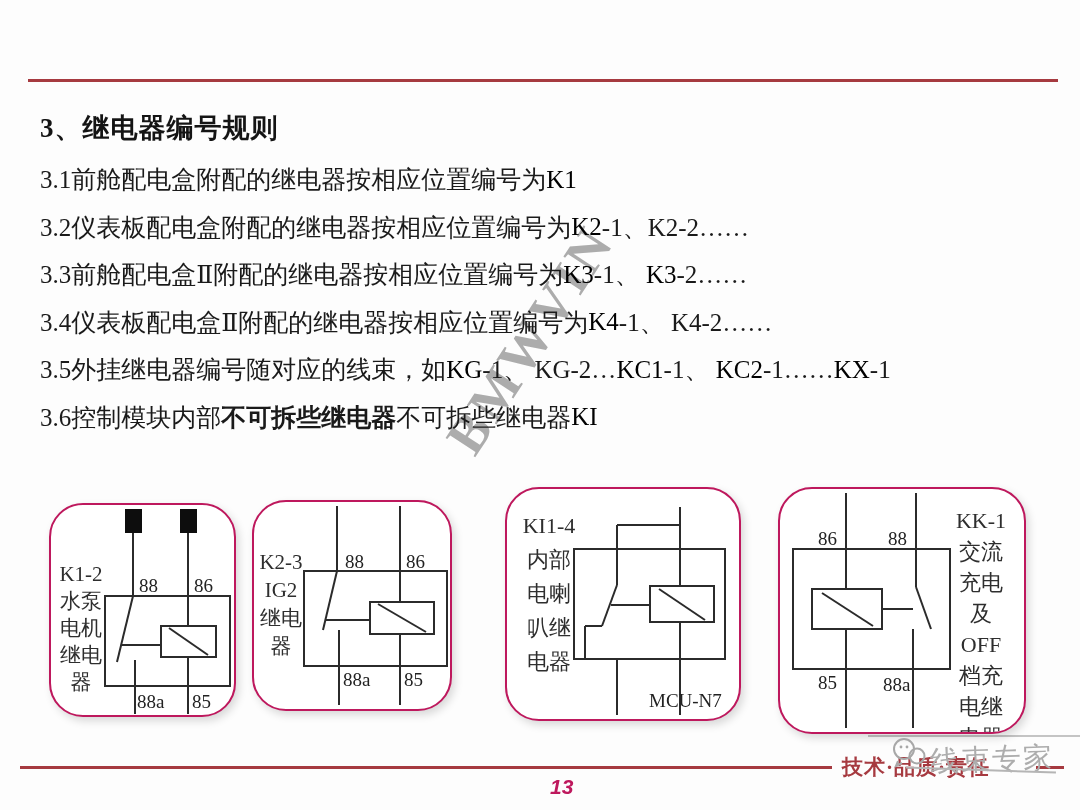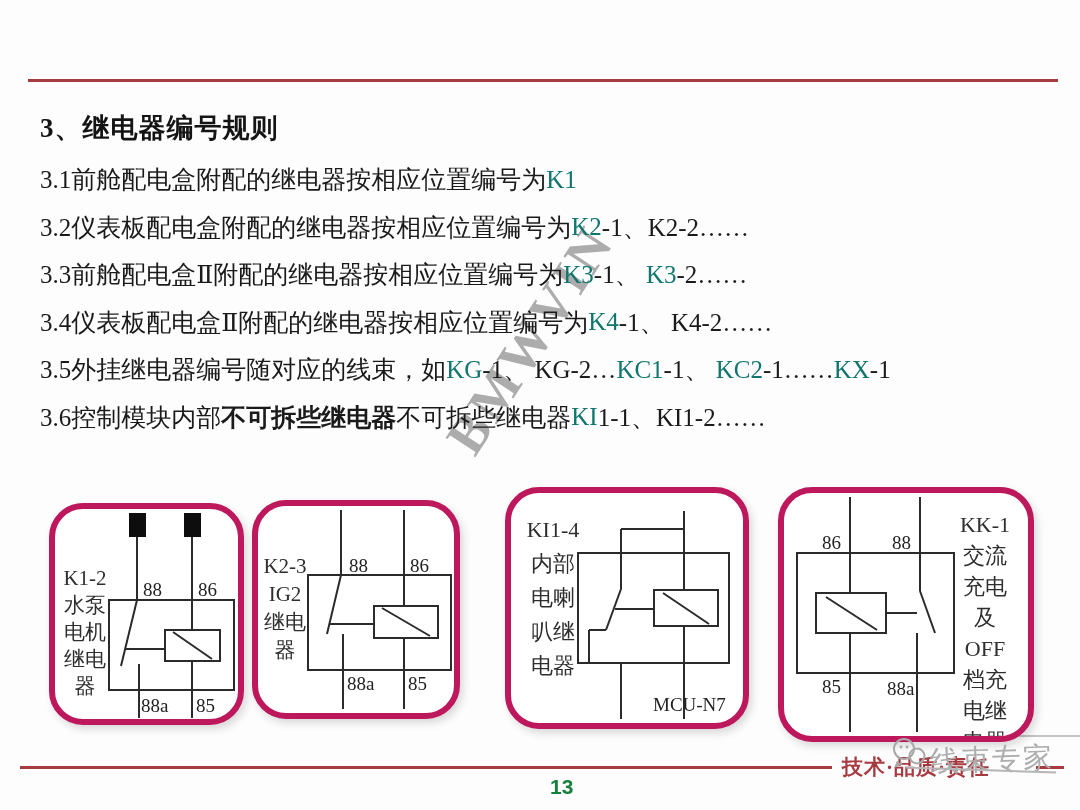--- a/index.html
+++ b/index.html
@@ -4,29 +4,29 @@
 <style>
   html,body{margin:0;padding:0;}
   body{background:#ffffff;font-family:"Liberation Serif","DejaVu Serif",serif;}
   #slide{position:relative;width:1080px;height:810px;background:#fdfdfd;overflow:hidden;}
 
   
   .top-rule{position:absolute;left:28px;top:79px;width:1030px;height:3px;background:#a63a40;}
   .title{position:absolute;left:40px;top:110px;font-size:27px;font-weight:700;color:#141414;letter-spacing:1px;z-index:4;}
   .rules{position:absolute;left:40px;top:156px;z-index:4;}
   .rule-line{height:47.5px;display:flex;align-items:center;font-size:25px;color:#1a1a1a;white-space:pre;text-align:right;}
-  .rule-line .red{color:#0f766e;}
+  .rule-line .red{color:#000000;}
   .rule-line .bold{font-weight:700;font-family:Liberation Serif, serif;}
 
   
   .watermark{position:absolute;left:330px;top:140px;width:400px;height:400px;display:flex;align-items:center;justify-content:center;
     transform:rotate(-57deg);font-size:54px;font-weight:700;color:#8e8e8e;opacity:.72;letter-spacing:3px;z-index:2;}
 
   
-  .card{position:absolute;background:#ffffff;border:6px solid #be185d;border-radius:34px;
+  .card{position:absolute;background:#ffffff;border:2px solid #be185d;border-radius:34px;
     box-shadow:3px 4px 8px rgba(0,0,0,.15);overflow:hidden;z-index:3;}
   .card svg{position:absolute;left:0;top:0;}
   .card-label{position:absolute;color:#2e2e2e;text-align:center;z-index:2;}
   #card1{left:49px;top:503px;width:183px;height:210px;}
   #card2{left:252px;top:500px;width:196px;height:207px;}
   #card3{left:505px;top:487px;width:232px;height:230px;}
   #card4{left:778px;top:487px;width:232px;height:243px;padding-left:12px;}
   #card1 .card-label{left:6px;top:56px;width:48px;font-size:21px;line-height:27px;}
   #card2 .card-label{left:0px;top:46px;width:54px;font-size:21px;line-height:28px;}
   #card3 .card-label{left:10px;top:20px;width:64px;font-size:22px;line-height:34px;}
@@ -37,39 +37,39 @@
 
   
   .footer-line{position:absolute;left:20px;top:766px;width:812px;height:3px;background:#a63a40;}
   .footer-dash{position:absolute;left:1036px;top:766px;width:28px;height:3px;background:#a63a40;}
   .footer-gray-line{position:absolute;left:868px;top:735px;width:212px;height:2px;background:#c4c4c4;}
   .slogan{position:absolute;left:842px;top:753px;font-size:21px;font-weight:700;color:#a63a40;letter-spacing:1px;z-index:4;}
   .footer-watermark{position:absolute;left:930px;top:740px;font-size:29px;color:#adadad;letter-spacing:2px;
     transform:rotate(-2deg);z-index:5;}
   .footer-strike{position:absolute;left:906px;top:769px;width:150px;height:2px;background:#b5b5b5;transform:rotate(2deg);z-index:5;}
   .wechat-icon{position:absolute;left:890px;top:736px;z-index:5;}
-  .page-number{position:absolute;left:550px;top:775px;font-size:21px;font-weight:700;color:#15803d;
-    font-family:"Liberation Sans","DejaVu Sans",sans-serif;}
+  .page-number{position:absolute;left:550px;top:775px;font-size:21px;font-weight:700;color:#be185d;
+    font-family:"Liberation Sans","DejaVu Sans",sans-serif;font-style:italic;}
 </style>
 </head>
 <body>
 
 <div id="slide">
 
   <div class="top-rule"></div>
 
   <div class="title">3、继电器编号规则</div>
 
   <div class="rules" id="rules">
       <div class="rule-line"><span class="">3.1前舱配电盒附配的继电器按相应位置编号为</span><span class="red ">K1</span></div>
       <div class="rule-line"><span class="">3.2仪表板配电盒附配的继电器按相应位置编号为</span><span class="red ">K2</span><span class="">-1、K2-2……</span></div>
       <div class="rule-line"><span class="">3.3前舱配电盒Ⅱ附配的继电器按相应位置编号为</span><span class="red ">K3</span><span class="">-1、 </span><span class="red ">K3</span><span class="">-2……</span></div>
       <div class="rule-line"><span class="">3.4仪表板配电盒Ⅱ附配的继电器按相应位置编号为</span><span class="red ">K4</span><span class="">-1、 K4-2……</span></div>
       <div class="rule-line"><span class="">3.5外挂继电器编号随对应的线束，如</span><span class="red ">KG</span><span class="">-1、 KG-2…</span><span class="red ">KC1</span><span class="">-1、 </span><span class="red ">KC2</span><span class="">-1……</span><span class="red ">KX</span><span class="">-1</span></div>
-      <div class="rule-line"><span class="">3.6控制模块内部</span><span class="bold">不可拆些继电器</span><span class="">不可拆些继电器</span><span class="red ">KI</span><span class="">1-1、KI1-2……</span></div>
+      <div class="rule-line"><span class="">3.6控制模块内部</span><span class="bold">不可拆些继电器</span><span class="">不可拆些继电器</span><span class="red ">KI</span></div>
     </div>
 
   <div class="watermark">BMWVIN</div>
 
   <div class="card" id="card1">
     <div class="card-label">
       <div>K1-2</div>
       <div>水泵</div>
       <div>电机</div>
       <div>继电</div>

